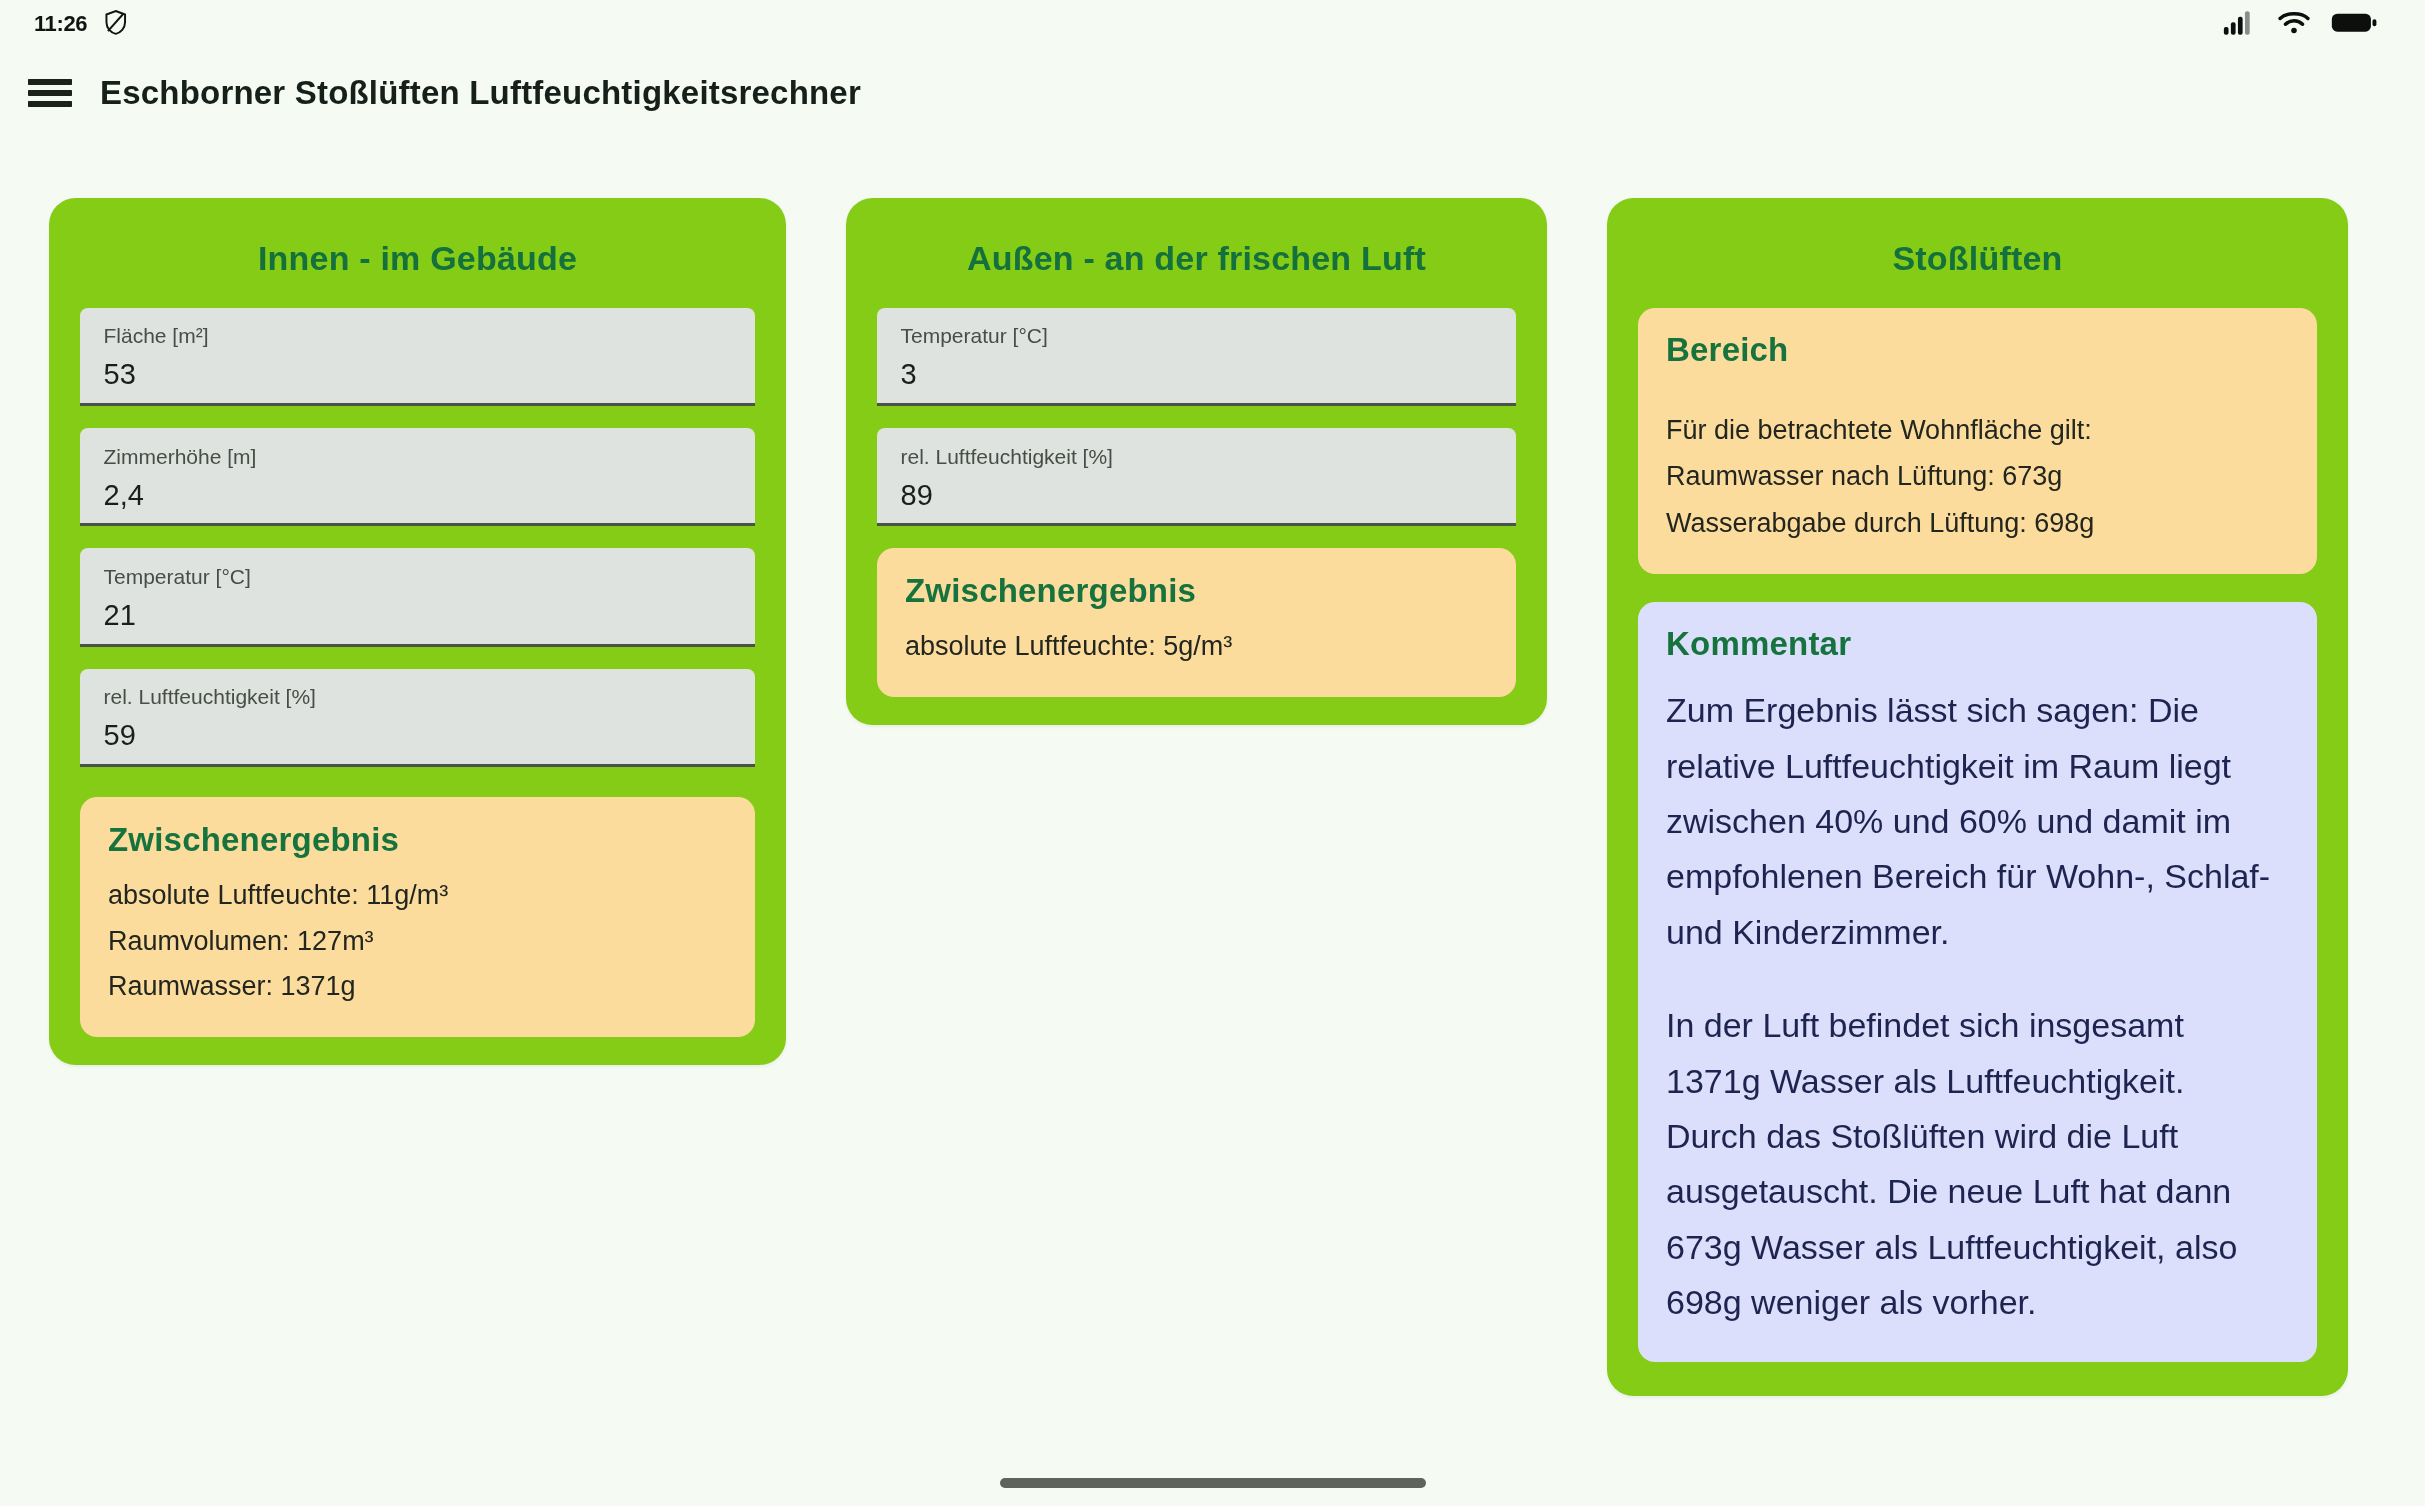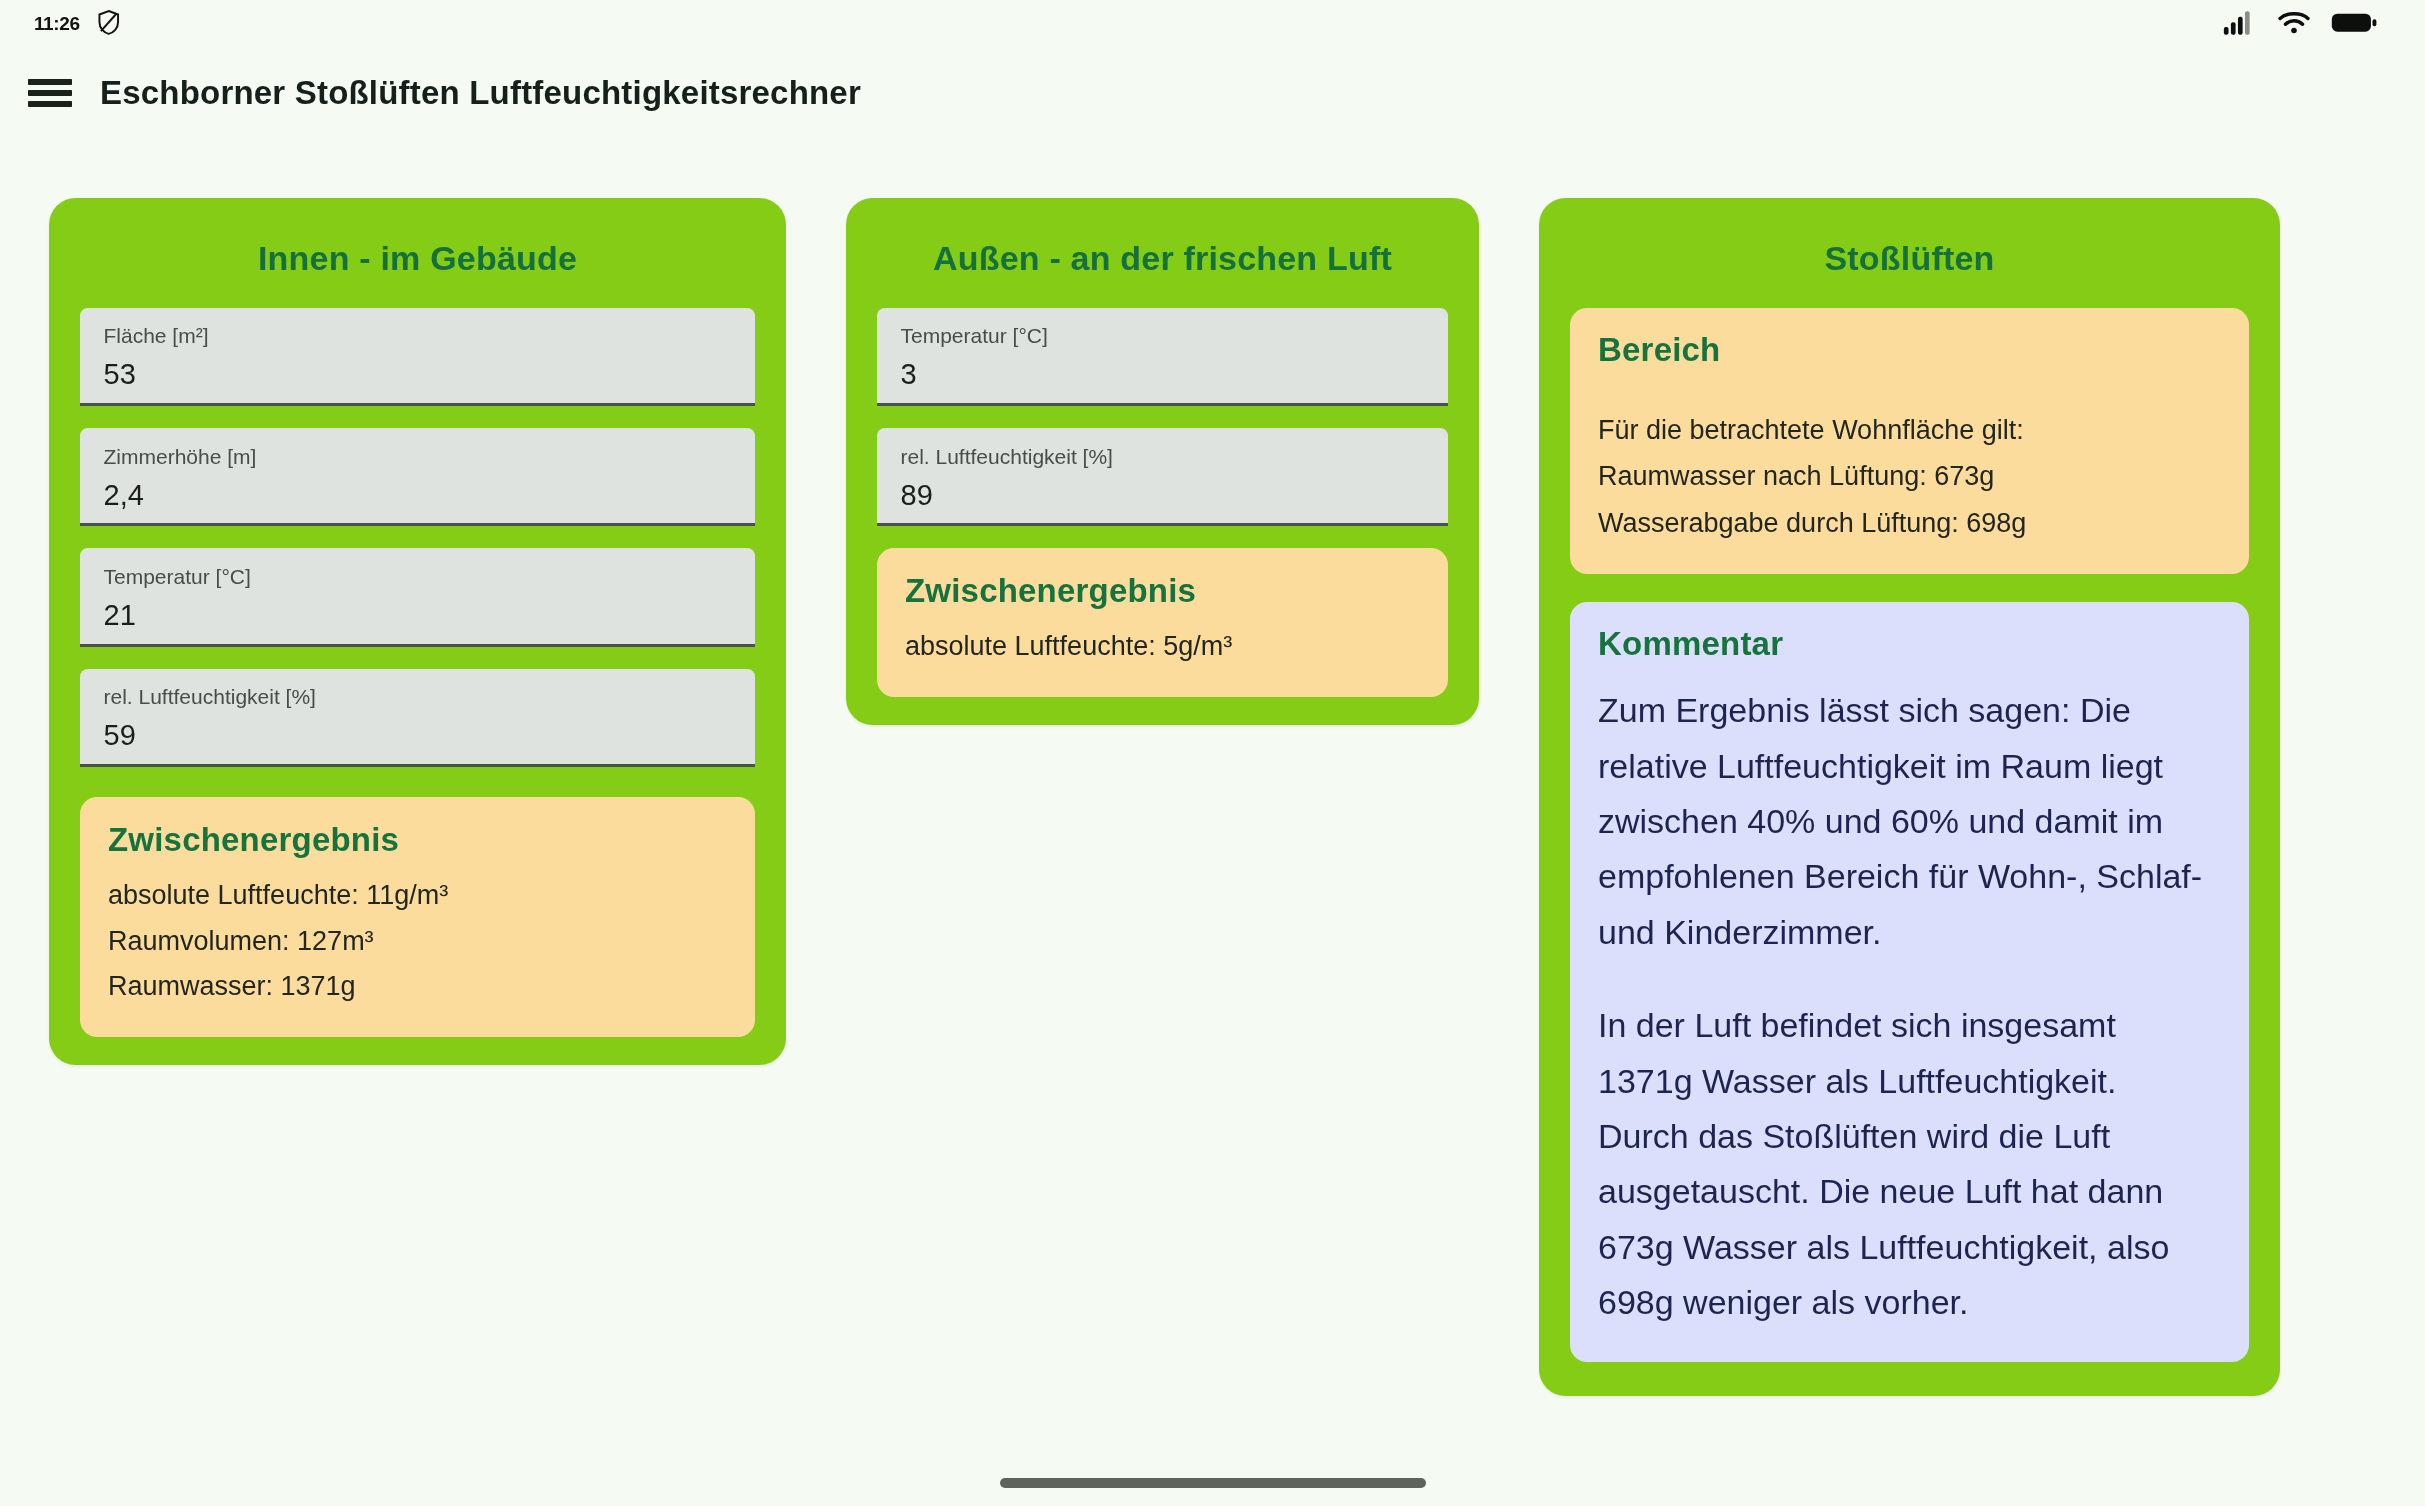--- a/index.html
+++ b/index.html
@@ -28,21 +28,21 @@
     padding: 0 34px;
     box-sizing: border-box;
   }
   .status-left {
     display: flex;
     align-items: center;
     gap: 17px;
   }
   .status-clock {
     font-family: "Liberation Sans Narrow", "Liberation Sans", sans-serif;
-    font-size: 19px;
+    font-size: 22px;
     font-weight: 600;
     color: #111411;
     letter-spacing: -0.4px;
   }
   .status-right {
     display: flex;
     align-items: center;
     gap: 20.3px;
     padding-right: 14px;
   }
@@ -96,21 +96,21 @@
     gap: 60px;
   }
   .card {
     background: #84cc16;
     border-radius: 26.6px;
     box-sizing: border-box;
     padding: 17px 31px 28px 31px;
     box-shadow: 0 1.6px 3.1px rgba(0,0,0,0.05);
   }
   .card-inner  { width: 737px; }
-  .card-outer  { width: 633px; }
+  .card-outer  { width: 701px; }
   .card-result { width: 741px; padding-bottom: 34px; }
 
   .card-title {
     font-family: "Liberation Sans Narrow", "Liberation Sans", sans-serif;
     font-size: 34px;
     font-weight: 700;
     color: #14703c;
     text-align: center;
     margin: 23.5px 0 30px 0;
     letter-spacing: 0.2px;

